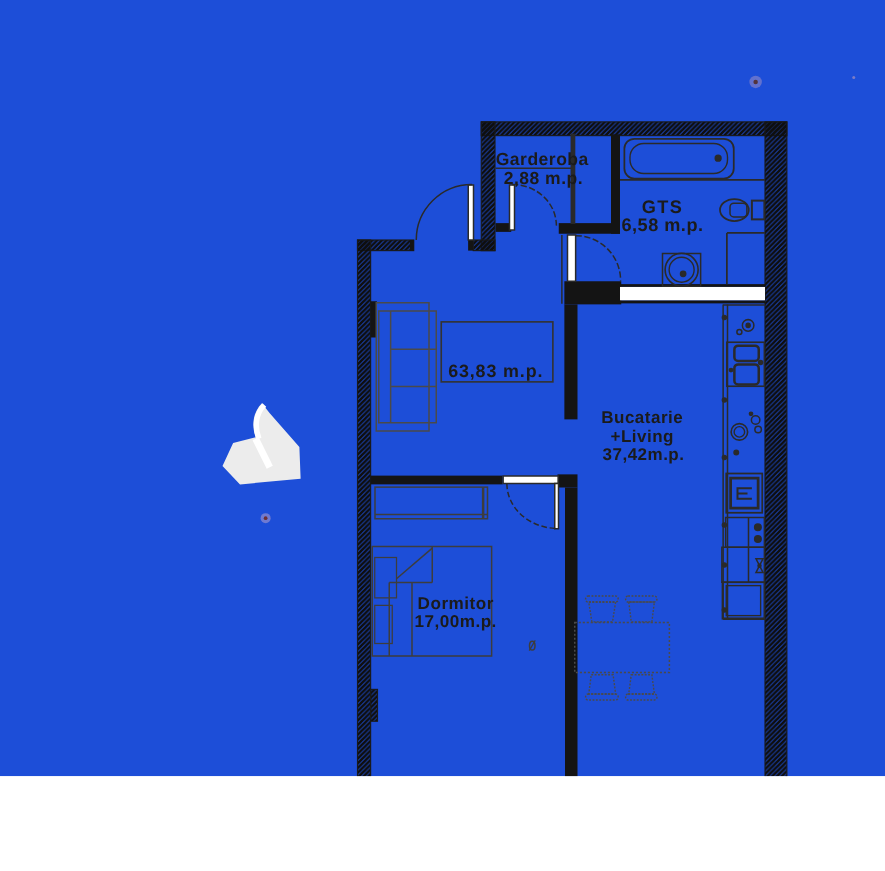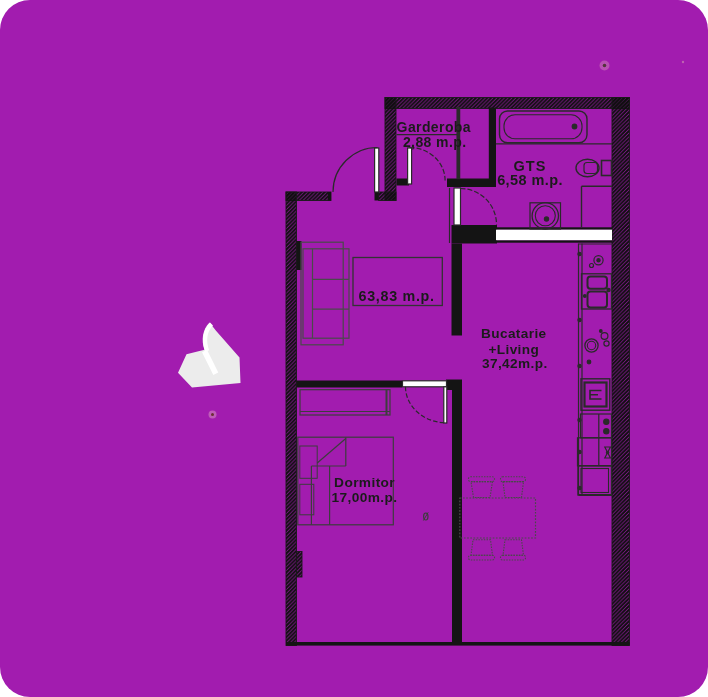--- a/index.html
+++ b/index.html
@@ -1,16 +1,16 @@
 <!DOCTYPE html>
 <html><head>
 <meta charset="utf-8">
 <style>
 html,body{margin:0;padding:0;background:#ffffff;}
-#c{position:relative;width:708px;height:697px;background:#a21caf;overflow:hidden;border-radius:30px;}
+#c{position:relative;width:708px;height:621px;background:#1d4ed8;overflow:hidden;}
 text{font-family:"Liberation Sans",sans-serif;font-weight:bold;fill:#1b1b1b;}
 </style>
 </head>
 <body>
 <div id="c">
 <svg width="708" height="697" viewBox="0 0 708 697">
 <defs>
 <pattern id="hp" patternUnits="userSpaceOnUse" width="3.8" height="3.8">
 <path d="M0 3.8 L3.8 0 M-0.95 0.95 L0.95 -0.95 M2.85 4.75 L4.75 2.85" stroke="#0e0e0e" stroke-width="2.05" fill="none"></path>
 </pattern>

